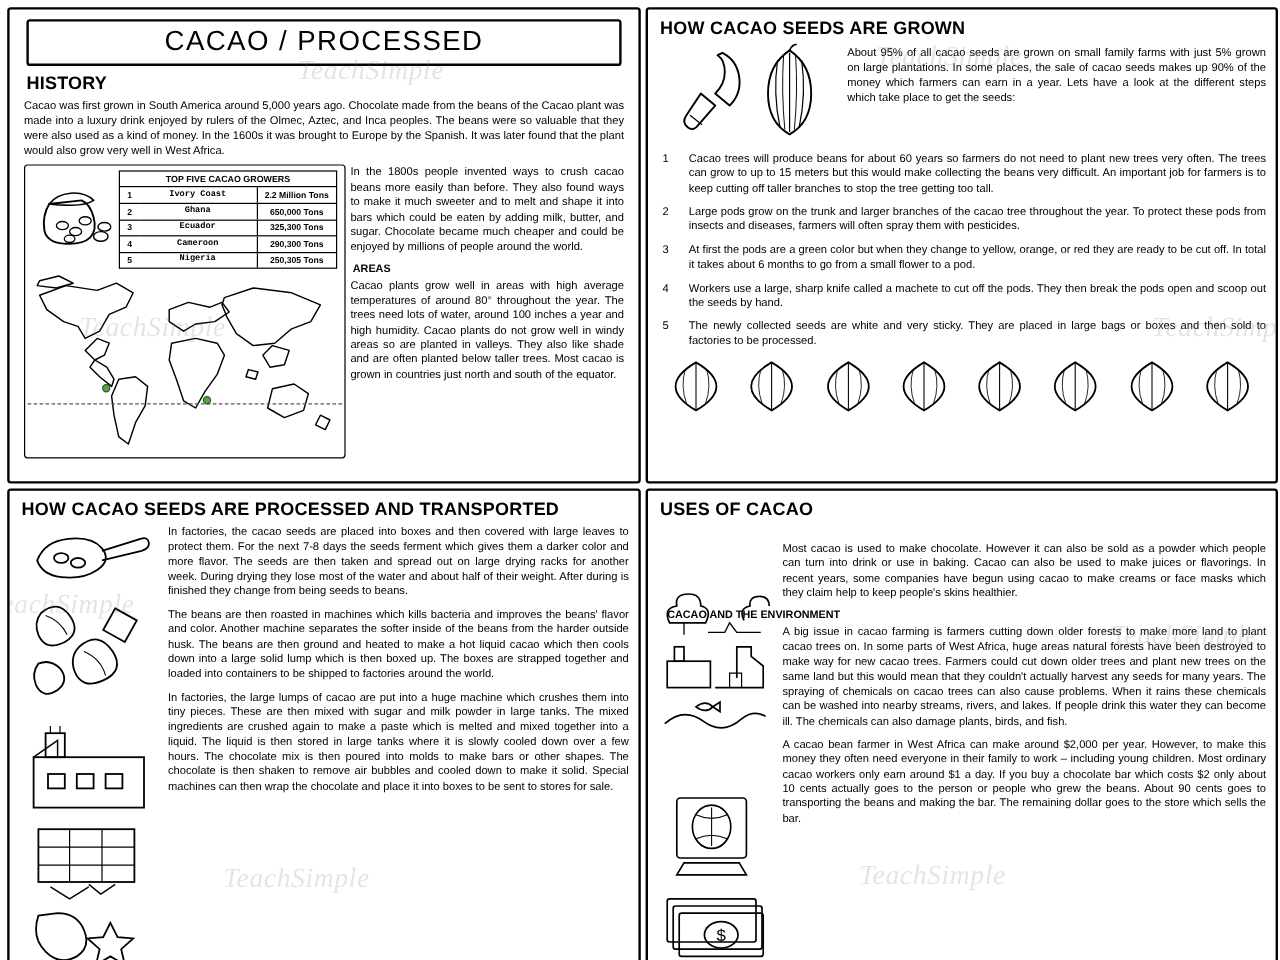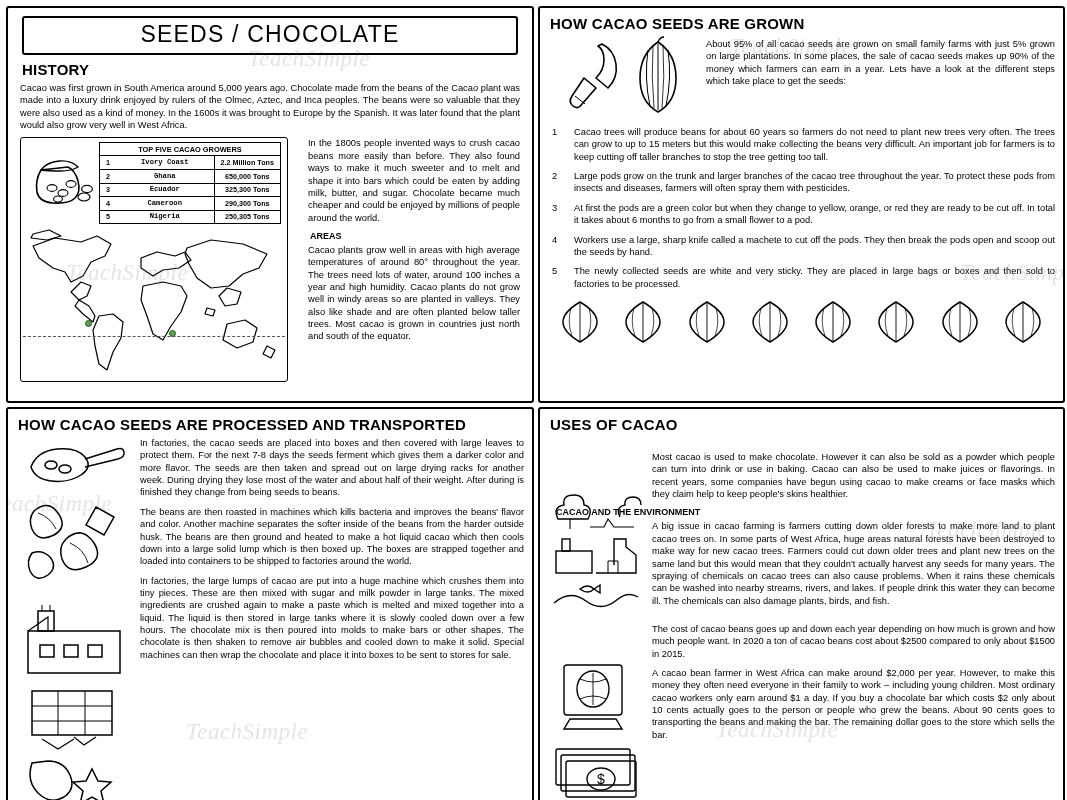--- a/index.html
+++ b/index.html
@@ -58,21 +58,21 @@
     margin: 0;
     font-size: 23px;
     font-weight: normal;
     letter-spacing: 1.2px;
   }
   .p1-body { padding: 0 4px; }
   .p1-intro { margin-bottom: 6px; }
   .p1-cols {
     display: grid;
     grid-template-columns: 268px 1fr;
-    gap: 20px;
+    gap: 4px;
   }
   .map-wrap {
     border: 1.5px solid #000;
     border-radius: 3px;
     height: 245px;
     position: relative;
     overflow: hidden;
   }
   .table-box {
     position: absolute;
@@ -143,21 +143,21 @@
   }
   svg { display: block; }
 </style>
 </head>
 <body>
 
 <div class="page">
 
   <div class="panel">
     <div class="title-box">
-      <h1>SEEDS / CHOCOLATE</h1>
+      <h1>CACAO / PROCESSED</h1>
     </div>
     <div class="p1-body">
       <div class="panel-title">HISTORY</div>
       <div class="txt p1-intro">Cacao was first grown in South America around 5,000 years ago.  Chocolate made from the beans of the Cacao plant was made into a luxury drink enjoyed by rulers of the Olmec, Aztec, and Inca peoples.  The beans were so valuable that they were also used as a kind of money.  In the 1600s it was brought to Europe by the Spanish.  It was later found that the plant would also grow very well in West Africa.</div>
 
       <div class="p1-cols">
         <div class="map-wrap">
 
           <div class="sack">
             <svg width="66" height="58" viewBox="0 0 66 58">
@@ -474,21 +474,20 @@
             <rect x="16" y="18" width="70" height="36" rx="2"></rect>
             <ellipse cx="51" cy="36" rx="14" ry="11"></ellipse>
             <text x="51" y="41" font-size="14" text-anchor="middle" fill="#000" stroke="none" font-family="Liberation Sans, sans-serif">$</text>
           </g>
         </svg>
       </div>
       <div>
         <div class="txt" style="margin-top:14px;">Most cacao is used to make chocolate.  However it can also be sold as a powder which people can turn into drink or use in baking.  Cacao can also be used to make juices or flavorings.  In recent years, some companies have begun using cacao to make creams or face masks which they claim help to keep people's skins healthier.</div>
         <div class="sec-title" style="margin-left:-96px;">CACAO AND THE ENVIRONMENT</div>
         <div class="txt">A big issue in cacao farming is farmers cutting down older forests to make more land to plant cacao trees on.  In some parts of West Africa, huge areas natural forests have been destroyed to make way for new cacao trees.  Farmers could cut down older trees and plant new trees on the same land but this would mean that they couldn't actually harvest any seeds for many years.  The spraying of chemicals on cacao trees can also cause problems.  When it rains these chemicals can be washed into nearby streams, rivers, and lakes.  If people drink this water they can become ill.  The chemicals can also damage plants, birds, and fish.</div>
-        <div class="txt" style="margin-top:16px;">The cost of cacao beans goes up and down each year depending on how much is grown and how much people want.  In 2020 a ton of cacao beans cost about $2500 compared to only about $1500 in 2015.</div>
         <div class="txt">A cacao bean farmer in West Africa can make around $2,000 per year.  However, to make this money they often need everyone in their family to work – including young children.  Most ordinary cacao workers only earn around $1 a day.  If you buy a chocolate bar which costs $2 only about 10 cents actually goes to the person or people who grew the beans.  About 90 cents goes to transporting the beans and making the bar.  The remaining dollar goes to the store which sells the bar.</div>
       </div>
     </div>
     <div class="wm" style="left:386px; top:108px;">TeachSimple</div>
     <div class="wm" style="left:176px; top:308px;">TeachSimple</div>
   </div>
 
 </div>
 
 </body></html>

